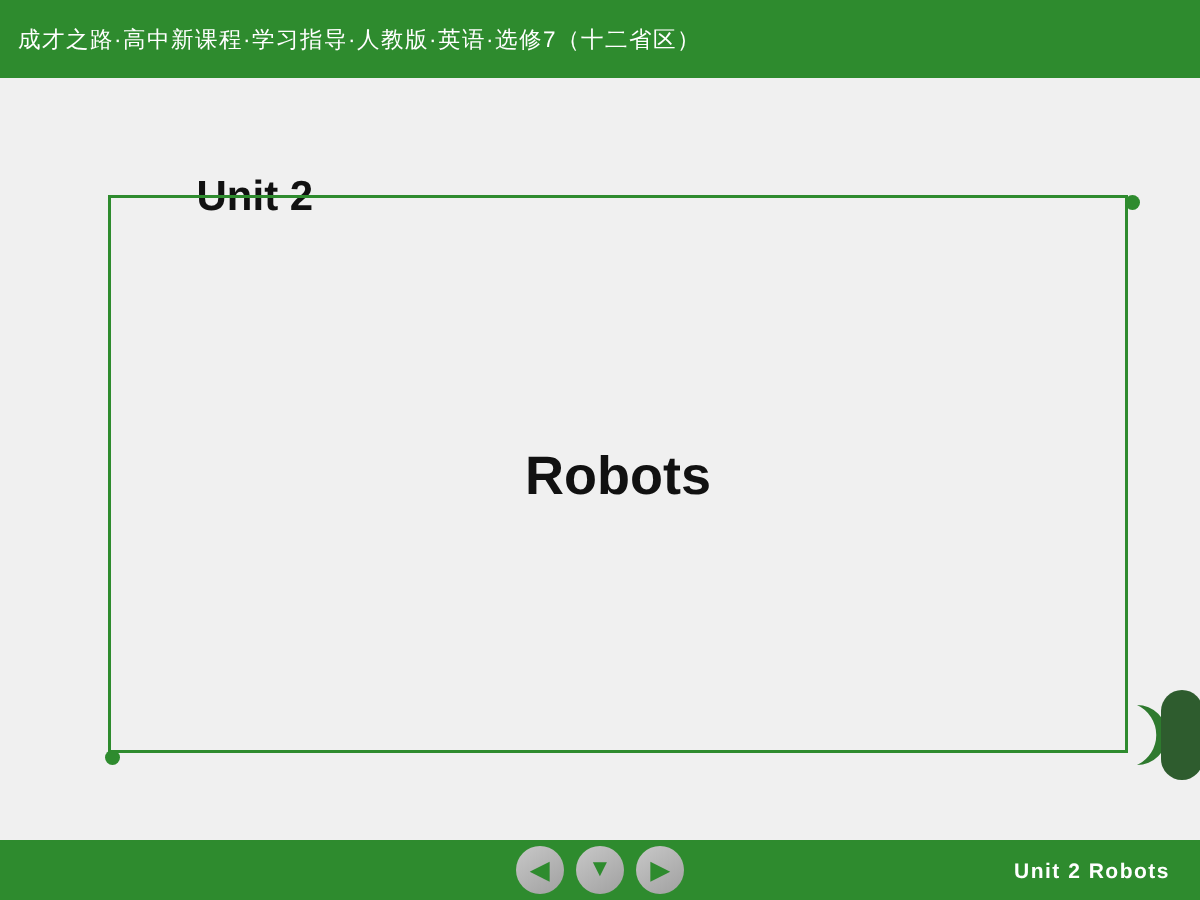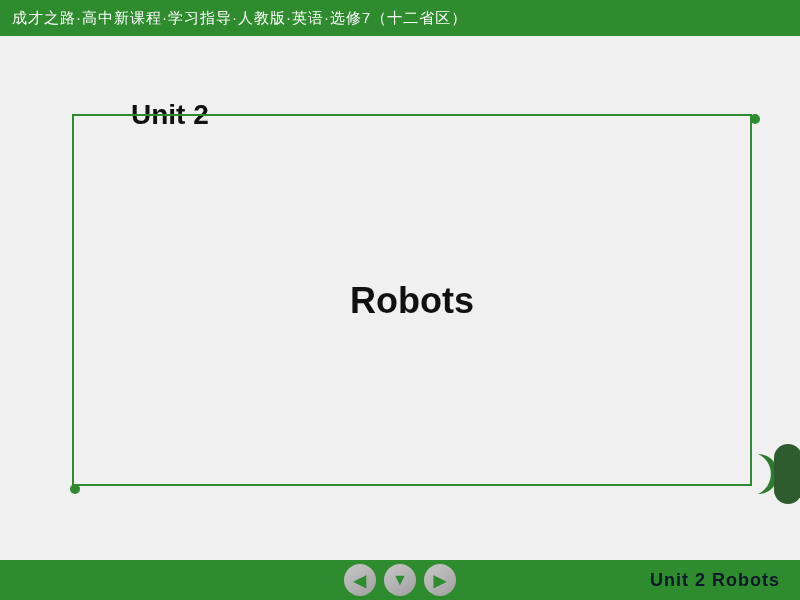--- a/index.html
+++ b/index.html
@@ -9,21 +9,21 @@
       height: 600px;
       background: #e8e8e8;
       font-family: Arial, sans-serif;
       overflow: hidden;
       position: relative;
     }
 
     
     #top-bar {
       width: 800px;
-      height: 36px;
+      height: 52px;
       background: #2e8b2e;
       display: flex;
       align-items: center;
       padding: 0 12px;
     }
 
     #top-bar-title {
       color: #ffffff;
       font-size: 15px;
       font-weight: normal;
@@ -82,22 +82,22 @@
       align-items: center;
       justify-content: center;
       cursor: pointer;
       font-size: 14px;
       color: #2e8b2e;
       font-weight: bold;
     }
 
     #bottom-right-label {
       margin-left: auto;
-      color: #0f172a;
-      font-size: 18px;
+      color: #ffffff;
+      font-size: 14px;
       font-weight: bold;
       letter-spacing: 1px;
     }
 
     
     #top-line {
       position: absolute;
       top: 78px;
       left: 72px;
       width: 680px;

